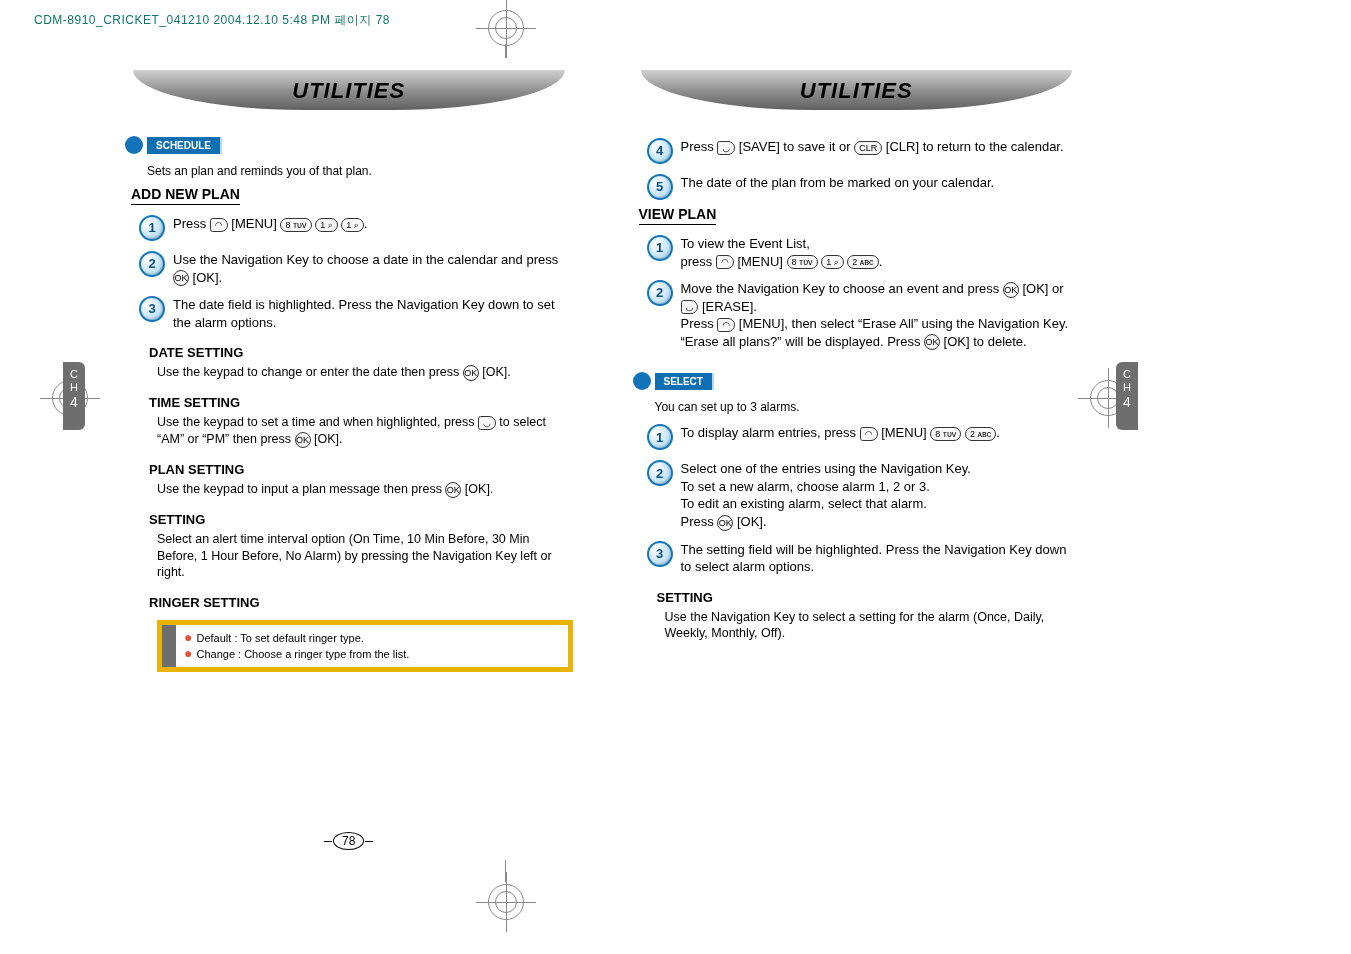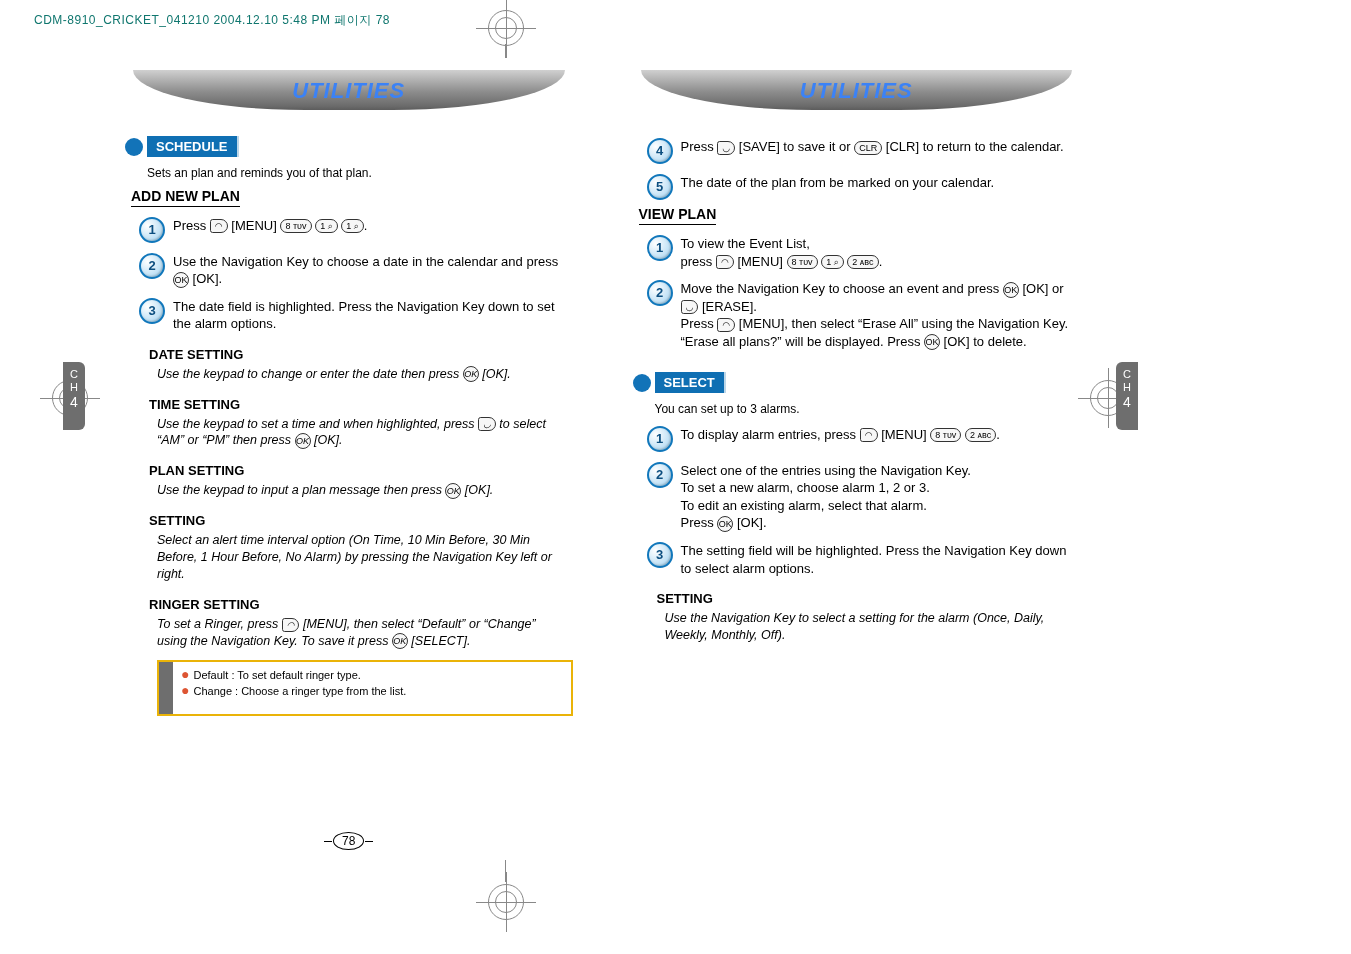--- a/index.html
+++ b/index.html
@@ -49,41 +49,41 @@
     position: absolute;
     top: 0; left: 8px; right: 8px; height: 40px;
     background: linear-gradient(#d0d0d0, #8c8c8c 55%, #6b6b6b 90%, #5c5c5c);
     border-radius: 0 0 40% 40% / 0 0 100% 100%;
   }
   .title-banner .txt {
     position: absolute;
     width: 100%;
     top: 8px;
     text-align: center;
-    color: #3b82f6;
+    color: #000000;
     font-style: italic;
     font-weight: bold;
     font-size: 22px;
     letter-spacing: 1px;
   }
   .section-tag {
     display: inline-flex;
     align-items: center;
     margin-top: 16px;
   }
   .section-tag .dot {
     width: 18px; height: 18px; border-radius: 50%;
     background: #1273b8;
     margin-right: 4px;
   }
   .section-tag .label {
     background: #0f6fb3;
     color: #fff;
     font-weight: bold;
-    font-size: 13px;
+    font-size: 10px;
     padding: 2px 8px;
     border: 1px solid #0f6fb3;
     box-shadow: 2px 0 0 #bcd7e9;
   }
   .intro {
     font-size: 12px;
     margin: 6px 0 2px 22px;
   }
   .h2 {
     font-weight: bold;
@@ -125,21 +125,20 @@
   }
   .step .body {
     flex: 1;
   }
   .para {
     font-size: 12.5px;
     margin-top: 4px;
     margin-left: 32px;
     line-height: 1.35;
     padding-right: 6px;
-    font-style: italic;
   }
   .ch-tab {
     position: absolute;
     width: 22px;
     height: 62px;
     background: #6e6e6e;
     color: #fff;
     font-size: 11px;
     text-align: center;
     border-radius: 6px 0 0 6px;
@@ -189,23 +188,23 @@
     padding: 0 4px;
     line-height: 12px;
     vertical-align: middle;
     background: #f7f7f7;
   }
   .key.round { border-radius: 50%; width: 14px; height: 14px; padding:0; text-align:center; line-height:14px;}
   .key.soft  { border-radius: 3px 8px 8px 3px; }
   .note-box {
     margin-top: 10px;
     margin-left: 32px;
-    border: 2px solid #eab308;
+    border: 5px solid #eab308;
     font-size: 11px;
-    padding: 4px 8px 16px 22px;
+    padding: 4px 8px 6px 22px;
     position: relative;
     background: #fff;
   }
   .note-box .bar {
     position: absolute;
     left: 0; top: 0; bottom: 0; width: 14px;
     background: #6e6e6e;
   }
   .note-box .bullet {
     color: #d53; font-size: 14px; margin-right: 4px;
@@ -310,23 +309,20 @@
 
     <div class="h3">PLAN SETTING</div>
     <div class="para">
       Use the keypad to input a plan message then press <span class="key round">OK</span> [OK].
     </div>
 
     <div class="h3">SETTING</div>
     <div class="para">Select an alert time interval option (On Time, 10 Min Before, 30 Min Before, 1 Hour Before, No Alarm) by pressing the Navigation Key left or right.</div>
 
     <div class="h3">RINGER SETTING</div>
-    <div class="para">
-      To set a Ringer, press <span class="key soft">◠</span> [MENU], then select “Default” or “Change” using the Navigation Key. To save it press <span class="key round">OK</span> [SELECT].
-    </div>
 
     <div class="note-box">
       <div class="bar"></div>
       <div><span class="bullet">●</span><span>Default : To set default ringer type.</span></div>
       <div><span class="bullet">●</span><span>Change : Choose a ringer type from the list.</span></div>
     </div>
 
     <div class="page-num">
       <span class="oval">78</span>
     </div>

